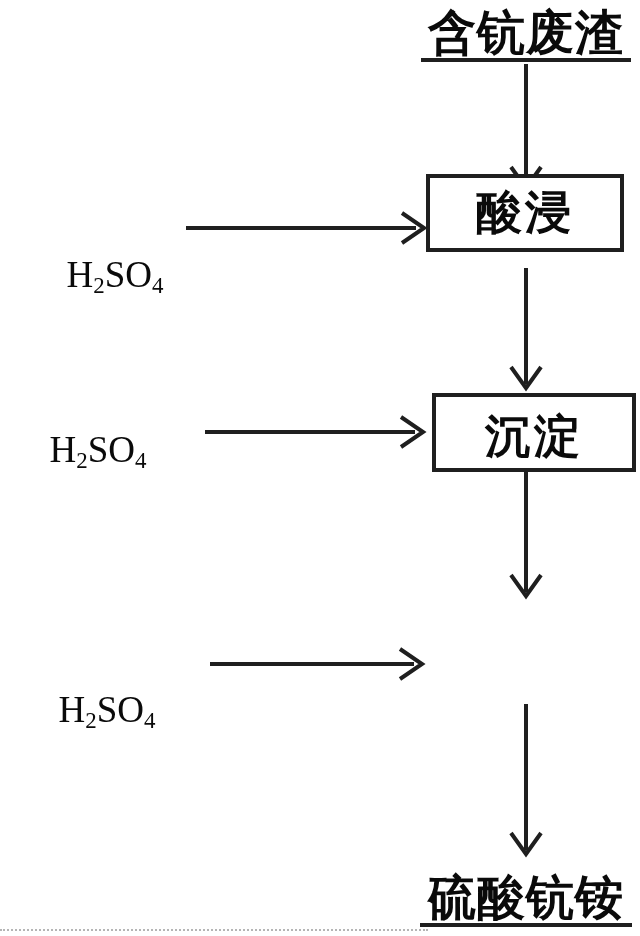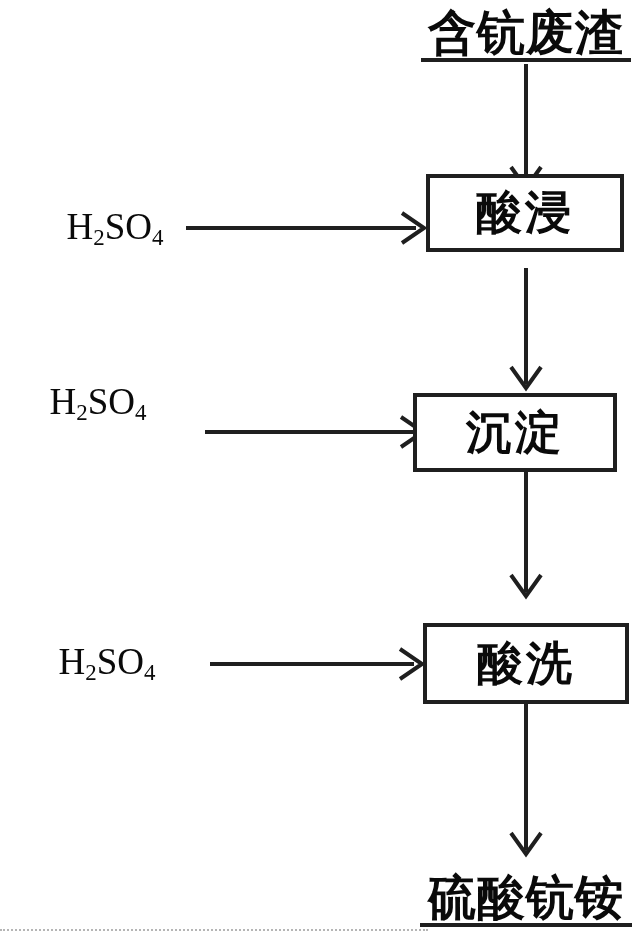--- a/index.html
+++ b/index.html
@@ -38,29 +38,30 @@
     display: flex;
     align-items: center;
     justify-content: center;
     font-family: "DejaVu Sans", sans-serif;
     font-weight: bold;
     font-size: 46px;
     letter-spacing: 3px;
     color: var(--text, #000000);
   }
   .box-leaching { left: 426px; top: 174px; width: 198px; height: 78px; }
-  .box-precipitation { left: 413px; top: 393px; width: 204px; height: 79px; }
+  .box-precipitation { left: 432px; top: 393px; width: 204px; height: 79px; align-items: flex-end; }
   .box-acid-wash { left: 423px; top: 623px; width: 206px; height: 81px; }
   .reagent {
     position: absolute;
     text-align: center;
     font-size: 37px;
     line-height: 46px;
     color: var(--text, #000000);
     white-space: nowrap;
+    margin-top: 48px;
   }
   .reagent sub { font-size: 0.62em; line-height: 0; vertical-align: -0.25em; }
   .reagent-1 { left: 55px; top: 204px; width: 120px; }
   .reagent-2 { left: 0px;  top: 379px; width: 196px; }
   .reagent-3 { left: 47px; top: 639px; width: 120px; }
   .bottom-dotted {
     position: absolute;
     left: 0; top: 929px; width: 428px; height: 0;
     border-top: 2px dotted #b5b5b5;
   }
@@ -104,23 +105,20 @@
   <div class="terminal source-terminal">含钪废渣</div>
 
   <div class="box box-leaching">
     <span>酸浸</span>
   </div>
 
   <div class="box box-precipitation">
     <span>沉淀</span>
   </div>
 
-  <div class="box box-acid-wash">
-    <span>酸洗</span>
-  </div>
 
   <div class="reagent reagent-1">
     <div><span>H</span><sub>2</sub><span>SO</span><sub>4</sub></div>
   </div>
 
   <div class="reagent reagent-2">
     <div><span>H</span><sub>2</sub><span>SO</span><sub>4</sub></div>
   </div>
 
   <div class="reagent reagent-3">

